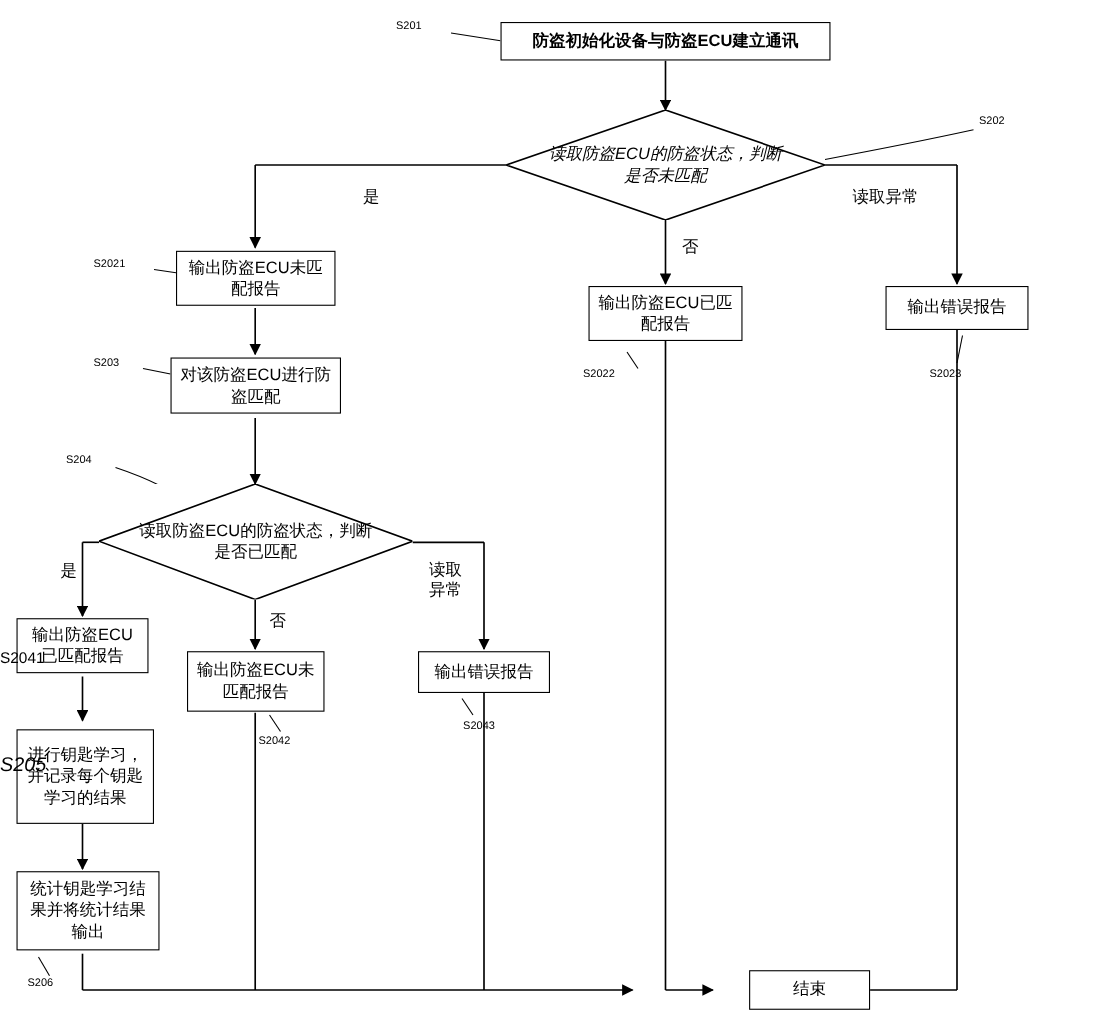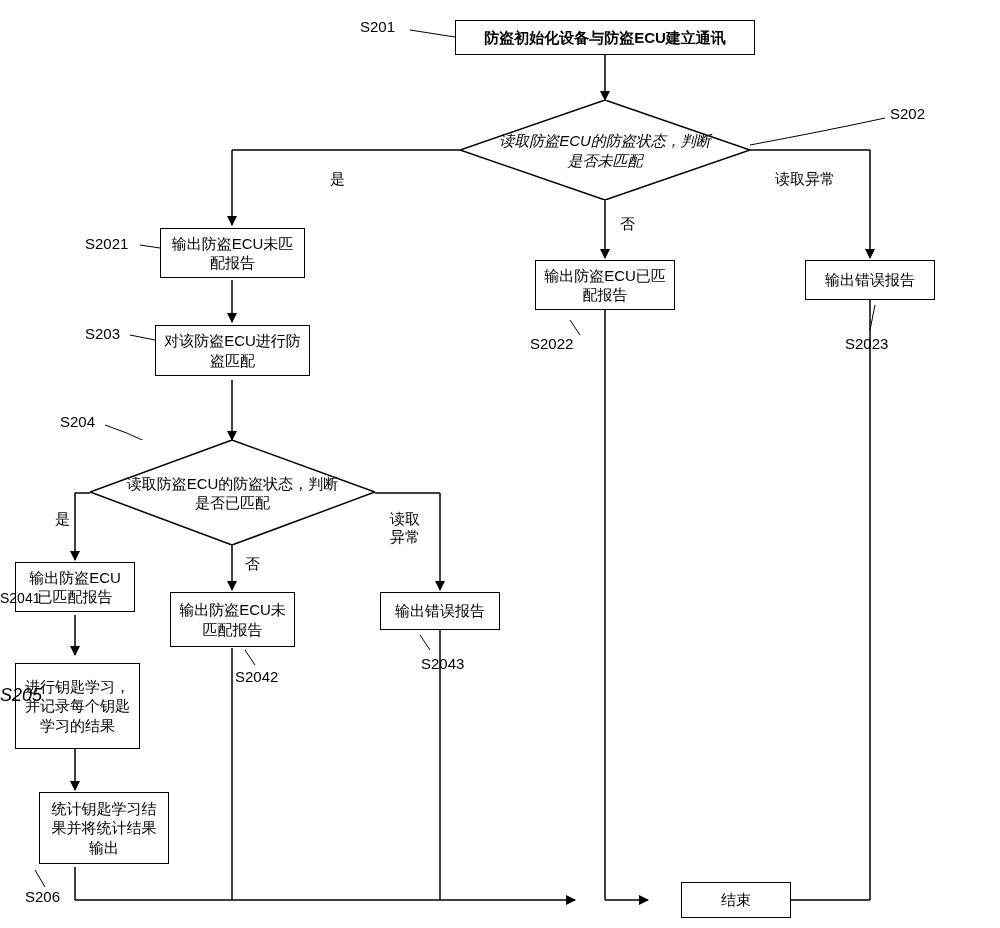--- a/index.html
+++ b/index.html
@@ -40,21 +40,21 @@
     position: absolute;
     top: 50%; left: 50%;
     transform: translate(-50%, -50%);
     text-align: center;
     width: 75%;
     line-height: 1.3;
   }
   .label {
     position: absolute;
     background: none;
-    font-size: 15px;
+    font-size: 10px;
     white-space: nowrap;
   }
   .edgelabel {
     position: absolute;
     font-size: 15px;
     text-align: center;
   }
   svg.lines {
     position: absolute;
     top: 0; left: 0;
@@ -182,18 +182,18 @@
 
   <div class="box" style="left:170px; top:592px; width:125px; height:55px;">输出防盗ECU未匹配报告</div>
   <div class="label" style="left:235px; top:668px;">S2042</div>
 
   <div class="box" style="left:380px; top:592px; width:120px; height:38px;">输出错误报告</div>
   <div class="label" style="left:405px; top:655px;margin-left:16px;">S2043</div>
 
   <div class="box" style="left:15px; top:643px; width:125px; height:86px;margin-top:20px;">进行钥匙学习，并记录每个钥匙学习的结果</div>
   <div class="label" style="left:0px; top:685px; font-size:18px;font-style:italic;">S205</div>
 
-  <div class="box" style="left:15px; top:792px; width:130px; height:72px;margin-left:24px;">统计钥匙学习结果并将统计结果输出</div>
+  <div class="box" style="left:15px; top:792px; width:130px; height:72px;">统计钥匙学习结果并将统计结果输出</div>
   <div class="label" style="left:25px; top:888px;">S206</div>
 
   <div class="box" style="left:650px; top:882px; width:110px; height:36px;margin-left:31px;">结束</div>
 
 </div>
 
 </body></html>

